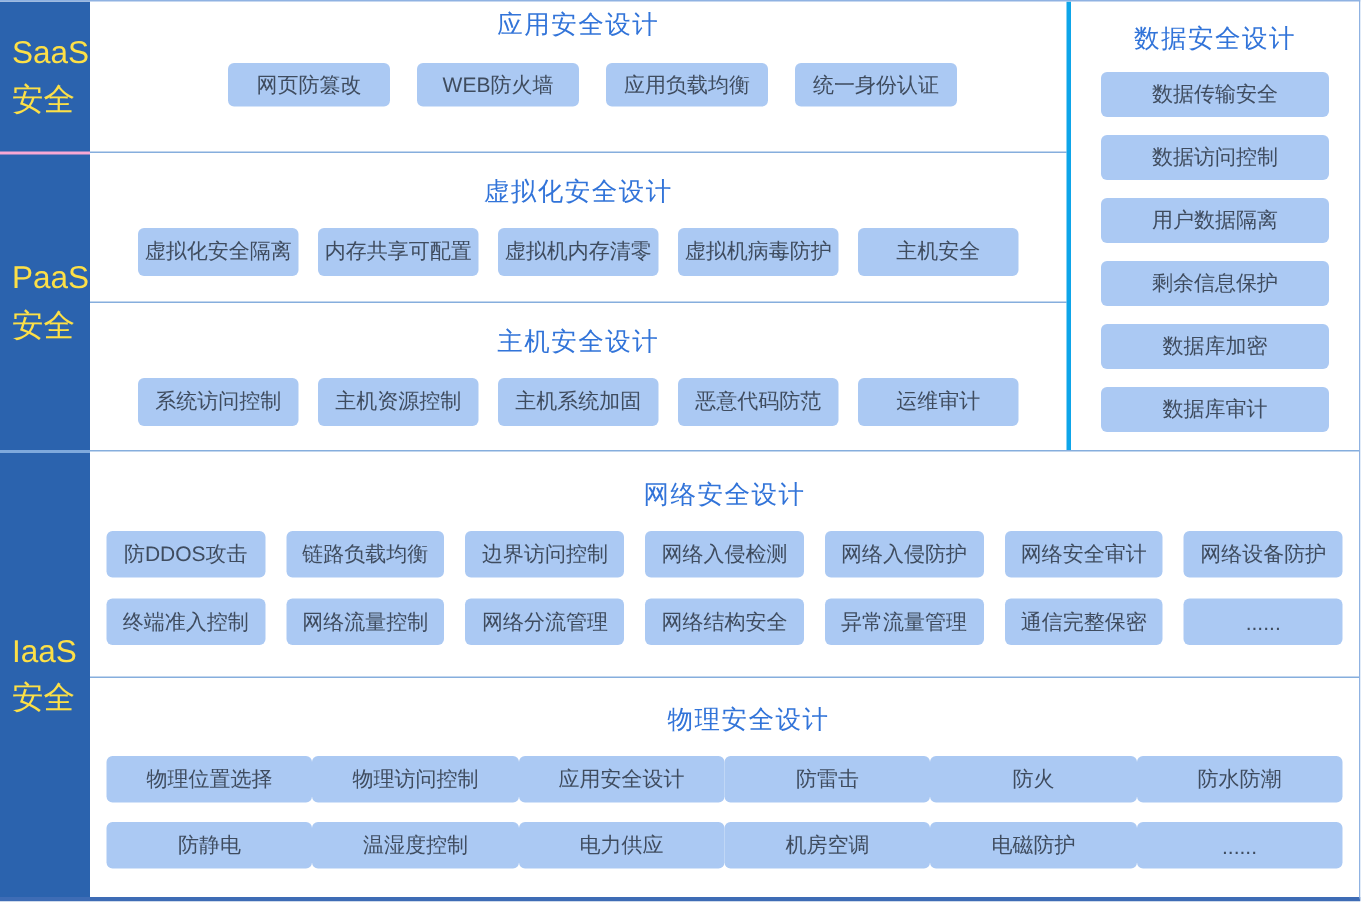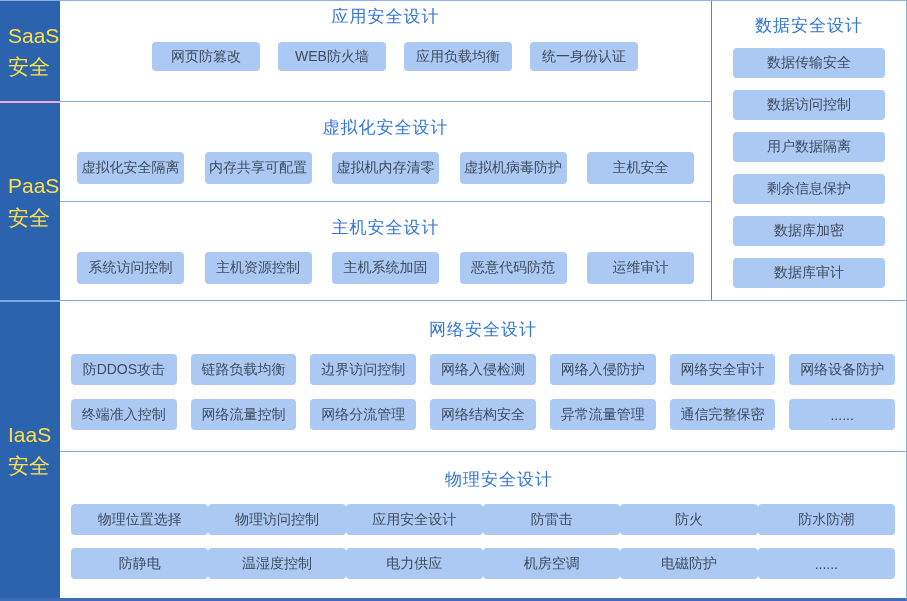--- a/index.html
+++ b/index.html
@@ -48,25 +48,25 @@
   .sec-app { height:100px; }
   .sec-app .sec-title { padding-top:4px; }
   .sec-app .row { display:flex; justify-content:center; gap:18px; margin-top:14px;padding-left:19px; }
   .sec-app .btn { width:108px; height:29px; }
 
   
   .sec-virt, .sec-host { border-top:1px solid #86aedd; }
   .sec-virt { height:100px; }
   .sec-host { flex:1; }
   .sec-virt .sec-title, .sec-host .sec-title { padding-top:14px; }
-  .row-five { display:flex; justify-content:space-between; padding:0 17px; margin-top:13px; }
+  .row-five { display:flex; justify-content:space-between; padding:0 32px; margin-top:13px; }
   .row-five .btn { width:107px; height:32px; }
 
   
-  .data-col { width:195px; flex-shrink:0; border-left:1px solid #0ea5e9; }
+  .data-col { width:195px; flex-shrink:0; border-left:3px solid #0ea5e9; }
   .data-col .sec-title { padding-top:13px; }
   .data-col .list { display:flex; flex-direction:column; align-items:center; gap:12px; margin-top:11px; }
   .data-col .btn { width:152px; height:30px; }
 
   
   .sec-net { height:151px; border-top:1px solid #86aedd; }
   .sec-net .sec-title { padding-top:17px; }
   .grid-seven { display:grid; grid-template-columns:repeat(7,1fr); gap:14px; padding:0 11px; margin-top:13px; }
   .grid-seven .btn { height:31px; }
   .grid-seven.second { margin-top:14px; }

